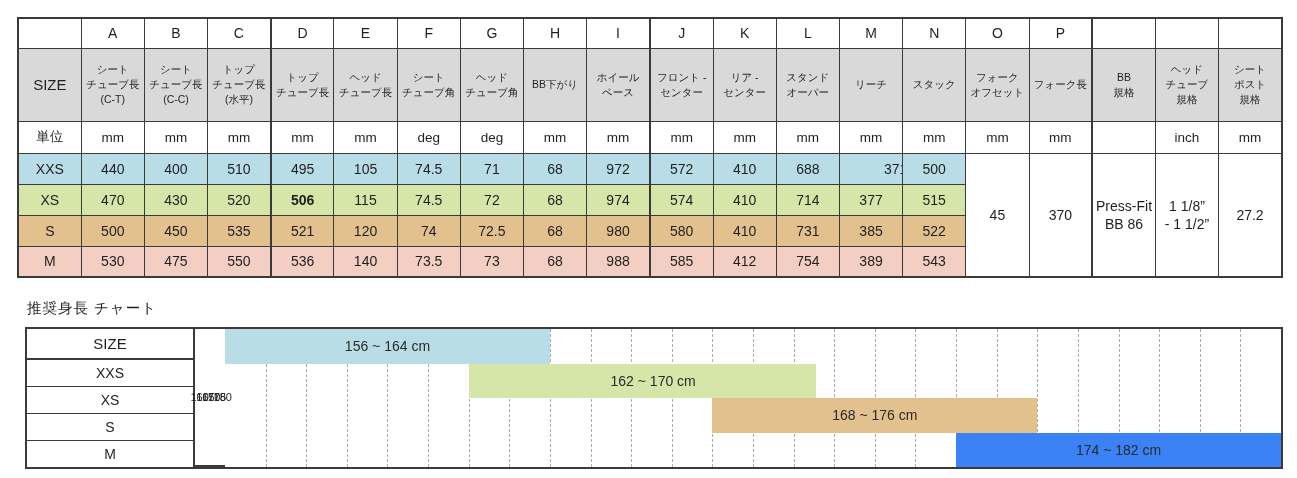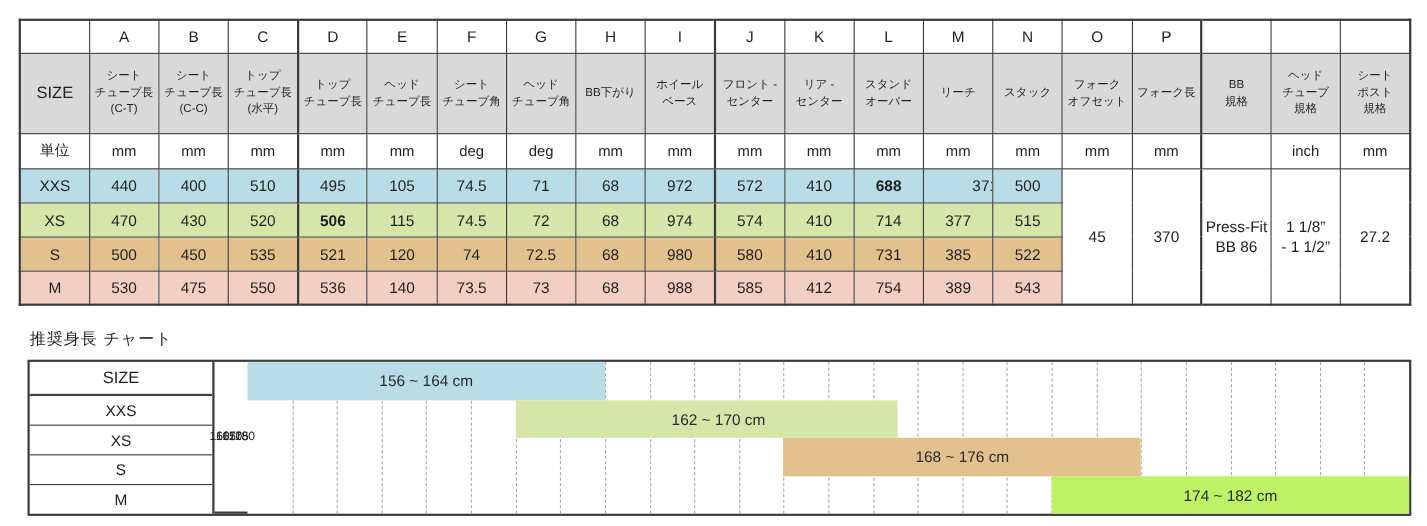--- a/index.html
+++ b/index.html
@@ -153,21 +153,21 @@
         <td style="background: rgb(185, 221, 231);">400</td>
         <td style="background: rgb(185, 221, 231);">510</td>
         <td class="thickL" style="background: rgb(185, 221, 231);">495</td>
         <td style="background: rgb(185, 221, 231);">105</td>
         <td style="background: rgb(185, 221, 231);">74.5</td>
         <td style="background: rgb(185, 221, 231); margin-left: 22px;">71</td>
         <td style="background: rgb(185, 221, 231);">68</td>
         <td style="background: rgb(185, 221, 231);">972</td>
         <td class="thickL" style="background: rgb(185, 221, 231);">572</td>
         <td style="background: rgb(185, 221, 231);">410</td>
-        <td style="background: rgb(185, 221, 231); font-weight: bold;">688</td>
+        <td style="background: rgb(185, 221, 231);">688</td>
         <td style="background: rgb(185, 221, 231); padding-left: 44px;">371</td>
         <td style="background: rgb(185, 221, 231);">500</td>
         <td class="merged" rowspan="4">45</td>
         <td class="merged" rowspan="4">370</td>
         <td class="merged thickL" rowspan="4">Press-Fit
 BB 86</td>
         <td class="merged" rowspan="4">1 1/8”
 - 1 1/2”</td>
         <td class="merged" rowspan="4">27.2</td>
       </tr>
@@ -271,18 +271,18 @@
         <div class="hc-grid" style="left: 96.1538%;"></div>
         <div class="hc-bar" style="top: 0%; left: 0%; width: 30.7692%; background: rgb(185, 221, 231);">
           <span class="hc-bar-label">156 ~ 164 cm</span>
         </div>
         <div class="hc-bar" style="top: 25%; left: 23.0769%; width: 30.7692%; background: rgb(214, 229, 168); padding-left: 22px;">
           <span class="hc-bar-label">162 ~ 170 cm</span>
         </div>
         <div class="hc-bar" style="top: 50%; left: 46.1538%; width: 30.7692%; background: rgb(227, 193, 142);">
           <span class="hc-bar-label">168 ~ 176 cm</span>
         </div>
-        <div class="hc-bar" style="top: 75%; left: 69.2308%; width: 30.7692%; background: #bef264;">
+        <div class="hc-bar" style="top: 75%; left: 69.2308%; width: 30.7692%; background: #3b82f6;">
           <span class="hc-bar-label">174 ~ 182 cm</span>
         </div>
       </div>
   </div>
 </div>
 
 </body></html>

